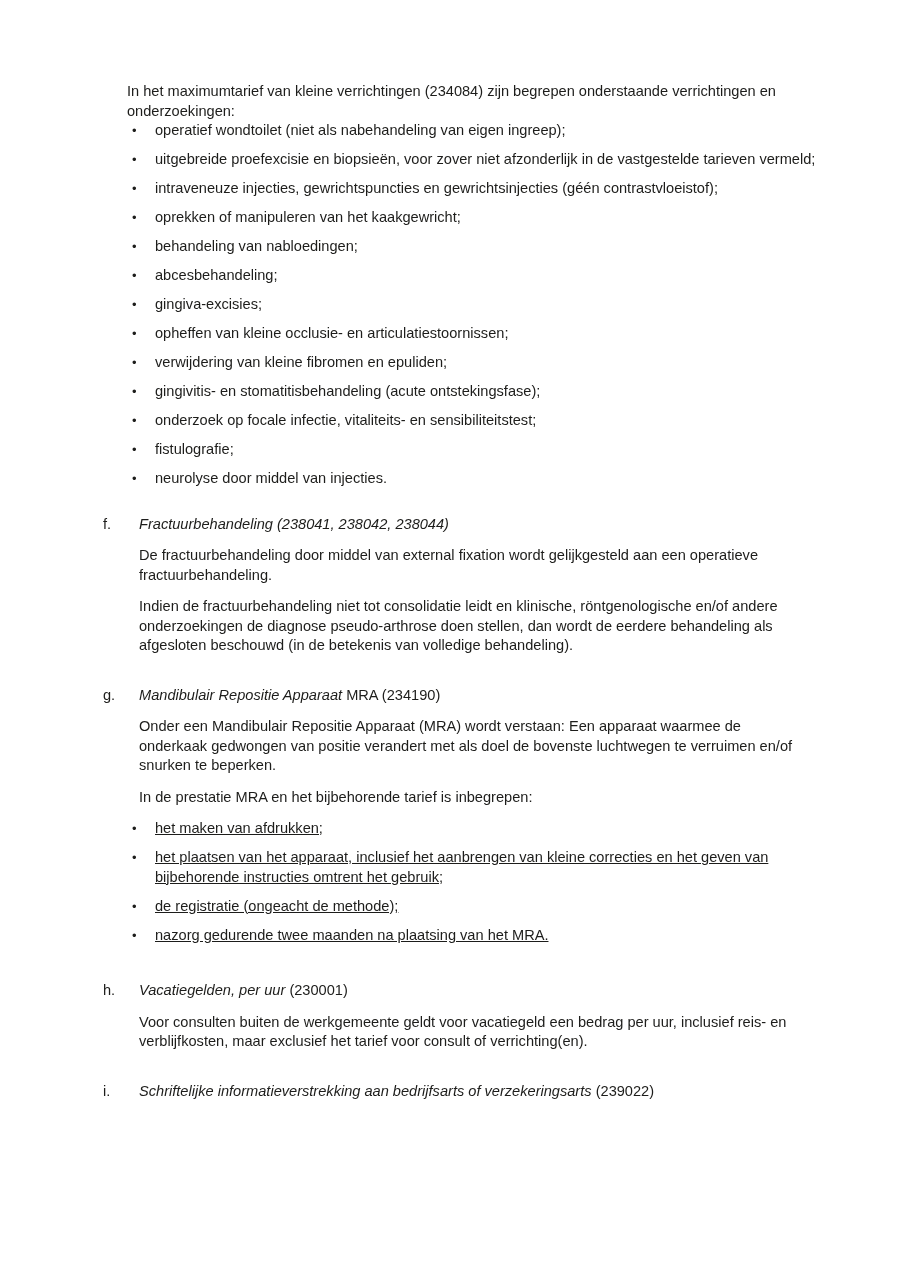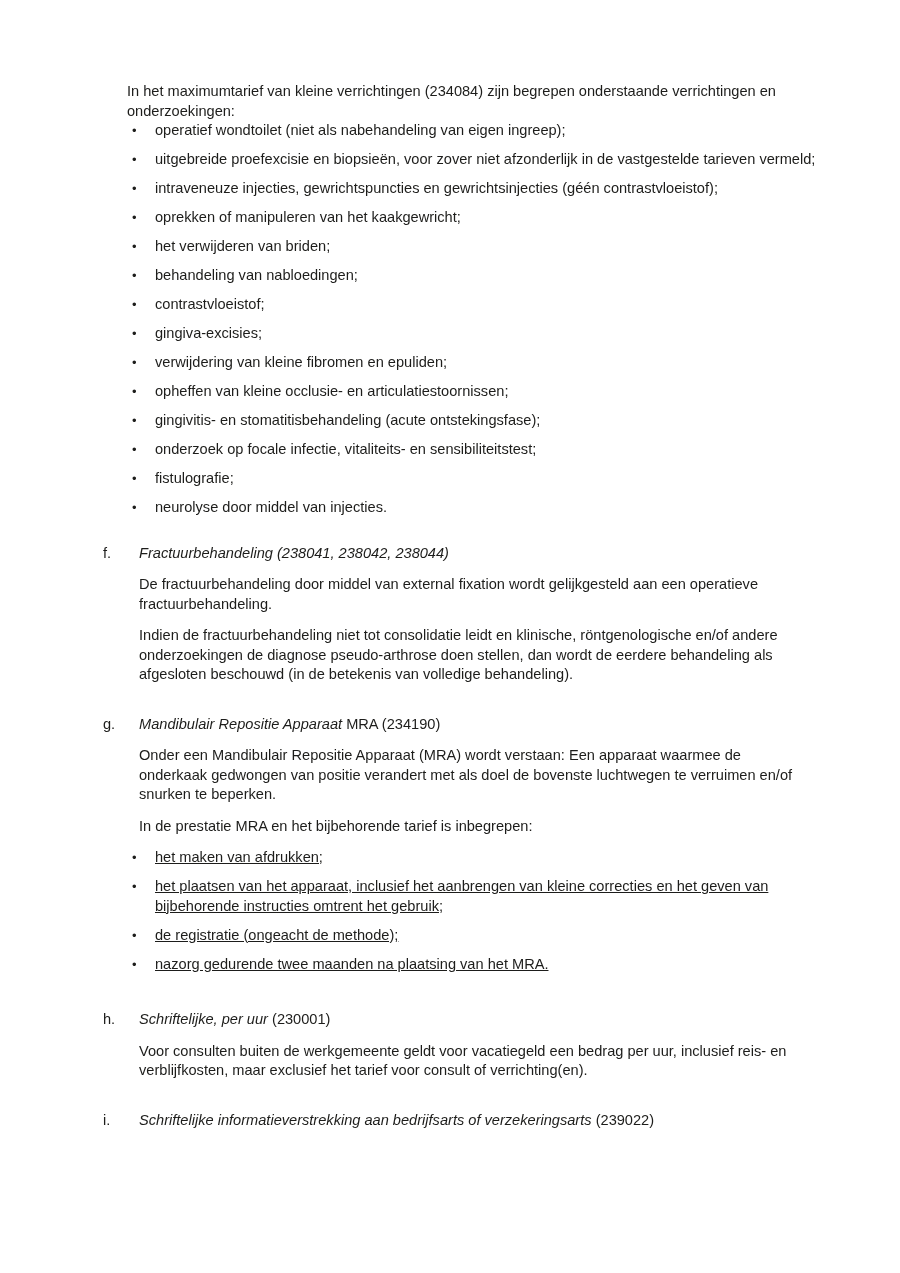--- a/index.html
+++ b/index.html
@@ -73,26 +73,25 @@
 <div class="page">
   <div class="content">
 
     <p class="intro">In het maximumtarief van kleine verrichtingen (234084) zijn begrepen onderstaande verrichtingen en onderzoekingen:</p>
 
     <ul class="bullets">
       <li>operatief wondtoilet (niet als nabehandeling van eigen ingreep);</li>
       <li>uitgebreide proefexcisie en biopsieën, voor zover niet afzonderlijk in de vastgestelde tarieven vermeld;</li>
       <li>intraveneuze injecties, gewrichtspuncties en gewrichtsinjecties (géén contrastvloeistof);</li>
       <li>oprekken of manipuleren van het kaakgewricht;</li>
-      <li>het verwijderen van briden;</li>
       <li>behandeling van nabloedingen;</li>
-      <li>contrastvloeistof;</li>
+      <li>abcesbehandeling;</li>
       <li>gingiva-excisies;</li>
+      <li>opheffen van kleine occlusie- en articulatiestoornissen;</li>
       <li>verwijdering van kleine fibromen en epuliden;</li>
-      <li>opheffen van kleine occlusie- en articulatiestoornissen;</li>
       <li>gingivitis- en stomatitisbehandeling (acute ontstekingsfase);</li>
       <li>onderzoek op focale infectie, vitaliteits- en sensibiliteitstest;</li>
       <li>fistulografie;</li>
       <li>neurolyse door middel van injecties.</li>
     </ul>
 
     <div class="section" style="margin-top:26px">
       <span class="sec-label">f.</span>
       <p class="sec-heading"><span class="sec-title">Fractuurbehandeling (238041, 238042, 238044)</span> <span class="sec-code"></span></p>
       <p>De fractuurbehandeling door middel van external fixation wordt gelijkgesteld aan een operatieve fractuurbehandeling.</p>
@@ -107,21 +106,21 @@
       <ul class="bullets">
         <li>het maken van afdrukken;</li>
         <li>het plaatsen van het apparaat, inclusief het aanbrengen van kleine correcties en het geven van bijbehorende instructies omtrent het gebruik;</li>
         <li>de registratie (ongeacht de methode);</li>
         <li>nazorg gedurende twee maanden na plaatsing van het MRA.</li>
       </ul>
     </div>
 
     <div class="section" style="margin-top:36px">
       <span class="sec-label">h.</span>
-      <p class="sec-heading"><span class="sec-title">Schriftelijke, per uur</span> <span class="sec-code">(230001)</span></p>
+      <p class="sec-heading"><span class="sec-title">Vacatiegelden, per uur</span> <span class="sec-code">(230001)</span></p>
       <p>Voor consulten buiten de werkgemeente geldt voor vacatiegeld een bedrag per uur, inclusief reis- en verblijfkosten, maar exclusief het tarief voor consult of verrichting(en).</p>
     </div>
 
     <div class="section">
       <span class="sec-label">i.</span>
       <p class="sec-heading"><span class="sec-title">Schriftelijke informatieverstrekking aan bedrijfsarts of verzekeringsarts</span> <span class="sec-code">(239022)</span></p>
     </div>
 
   </div>
 

